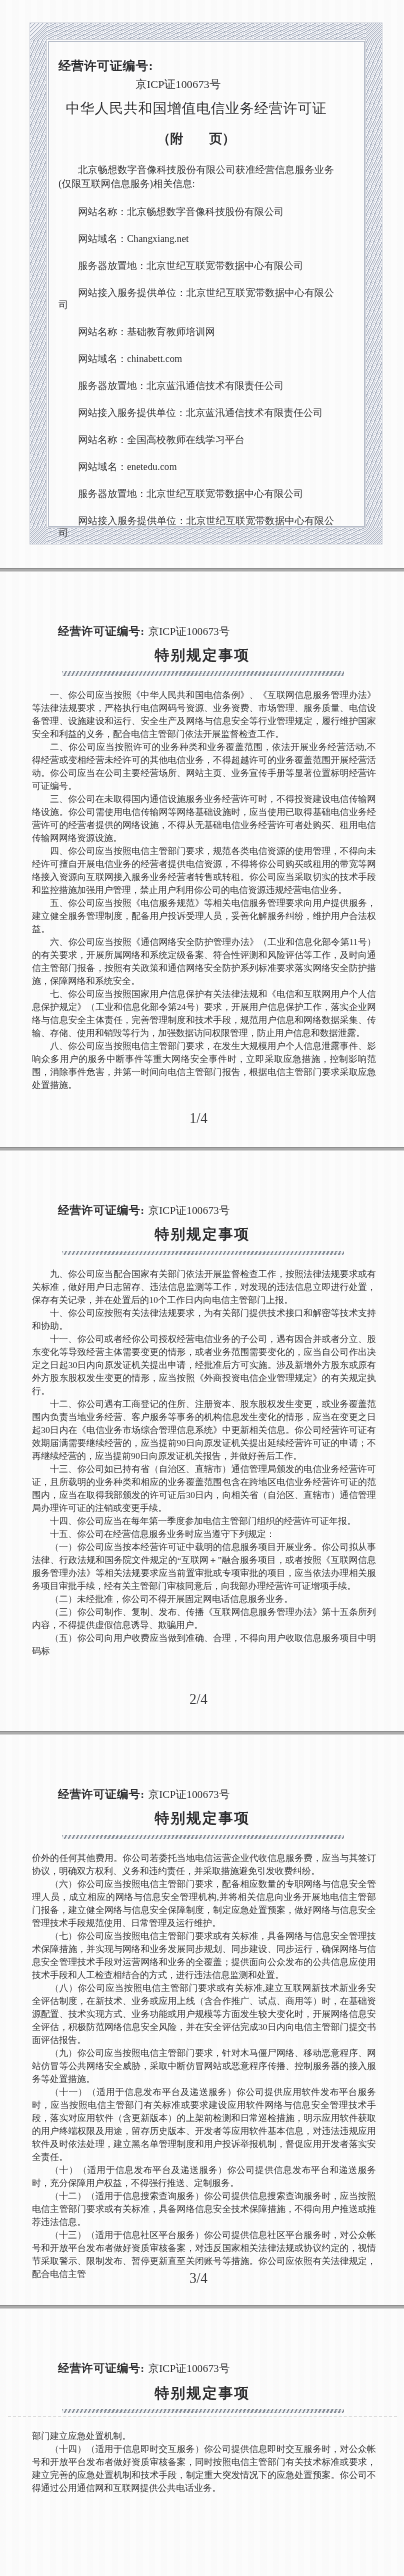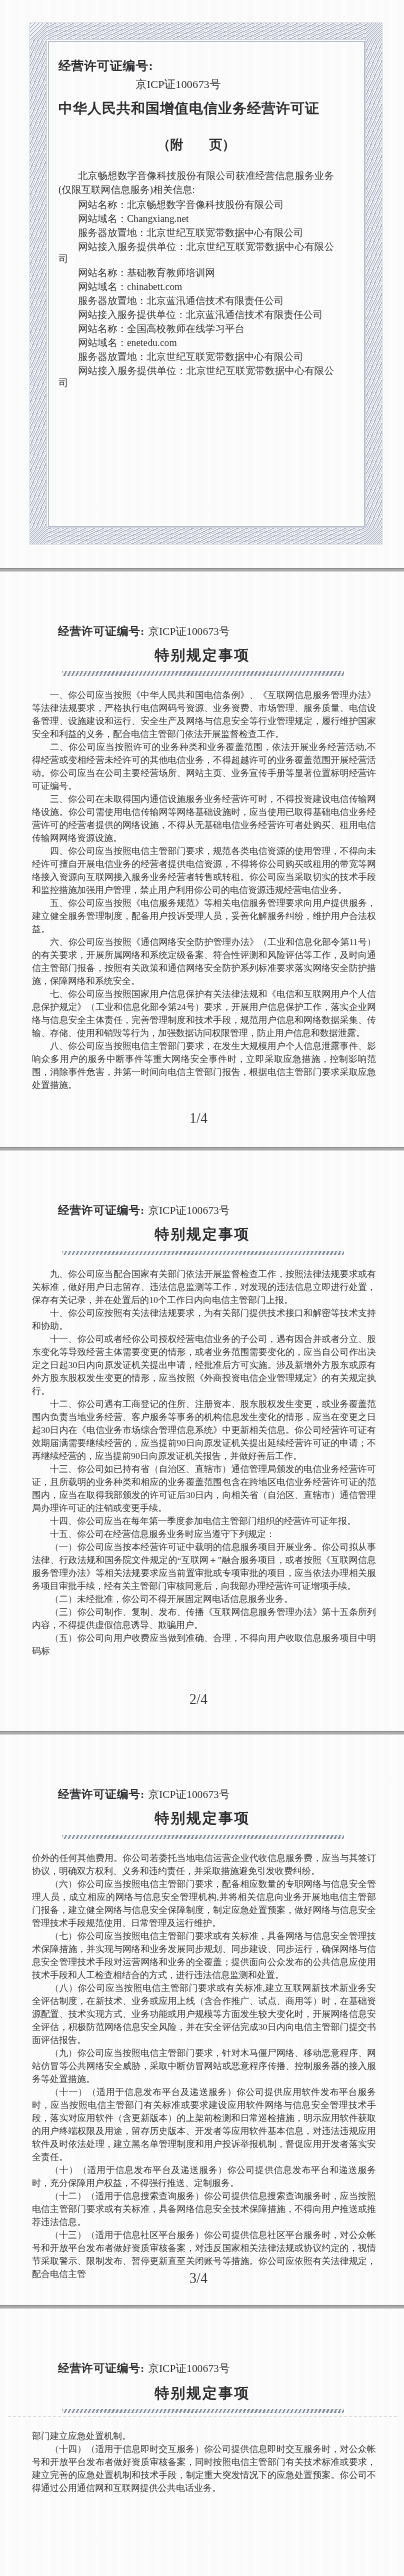--- a/index.html
+++ b/index.html
@@ -27,25 +27,25 @@
     border:16.5px solid transparent;
     border-image:repeating-linear-gradient(135deg,#b3bac7 0 1.5px,#e8eaf0 1.5px 3.1px,#c7ccd6 3.1px 4.1px,#f1f2f6 4.1px 5.7px) 32;
     box-shadow:inset 0 0 0 0.5px #a9b0bd, 0 0 0 0.5px #c9cdd6;
     padding:5.2px 32px 0 12.4px;
   }
   .cert-frame::before{
     content:"";position:absolute;inset:1.5px;border:0.5px solid #b7bdc9;pointer-events:none;
   }
   .cert-license-label{margin-top:13.4px;font-size:12.4px;font-weight:bold;letter-spacing:0.5px;}
   .cert-license-no{margin:2.1px 0 0 77px;font-size:11.3px;}
-  .cert-title{margin:8.2px 0 0;text-align:left;font-size:14px;font-weight:bold;letter-spacing:0.5px;}
-  .cert-subtitle{margin-top:18px;text-align:center;font-size:13px;font-weight:bold;}
+  .cert-title{margin:8.2px 0 0;text-align:center;font-size:14px;font-weight:normal;letter-spacing:0.5px;}
+  .cert-subtitle{margin-top:12px;text-align:center;font-size:13px;font-weight:bold;}
   .cert-intro{margin:15.5px 0 0;font-size:9.8px;line-height:14px;text-indent:2em;text-align:justify;}
   .cert-entries{margin-top:0;}
-  .cert-entries .cert-entry{margin:2px 0 0;font-size:9.8px;line-height:12px;text-indent:2em;text-align:justify;}
+  .cert-entries .cert-entry{margin:15px 0 0;font-size:9.8px;line-height:12px;text-indent:2em;text-align:justify;}
 
   
   .sp-page{box-sizing:border-box;padding-top:52px;}
   .sp-p1{height:575px;}
   .sp-p2{height:580px;}
   .sp-p3{height:570px;}
   .sp-p4{height:563px;}
   .sp-label{padding-left:58px;font-size:11.3px;font-weight:bold;letter-spacing:0.5px;}
   .sp-label .sp-no{font-weight:normal;font-size:10.8px;letter-spacing:0;}
   .sp-title{margin:7.2px 0 0;text-align:center;font-size:14.4px;font-weight:bold;letter-spacing:1.5px;}

